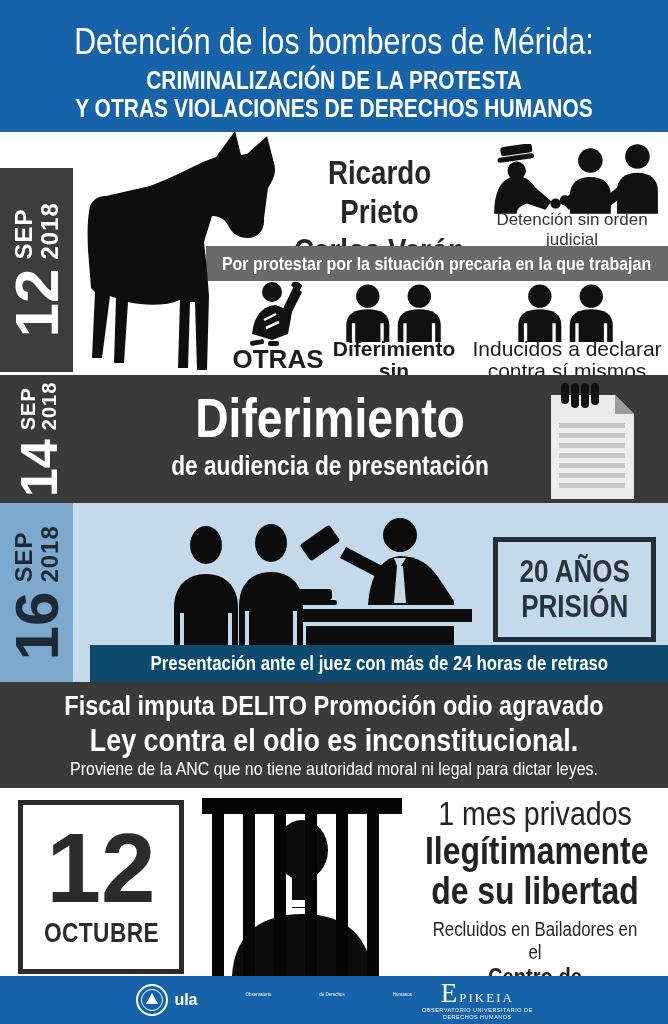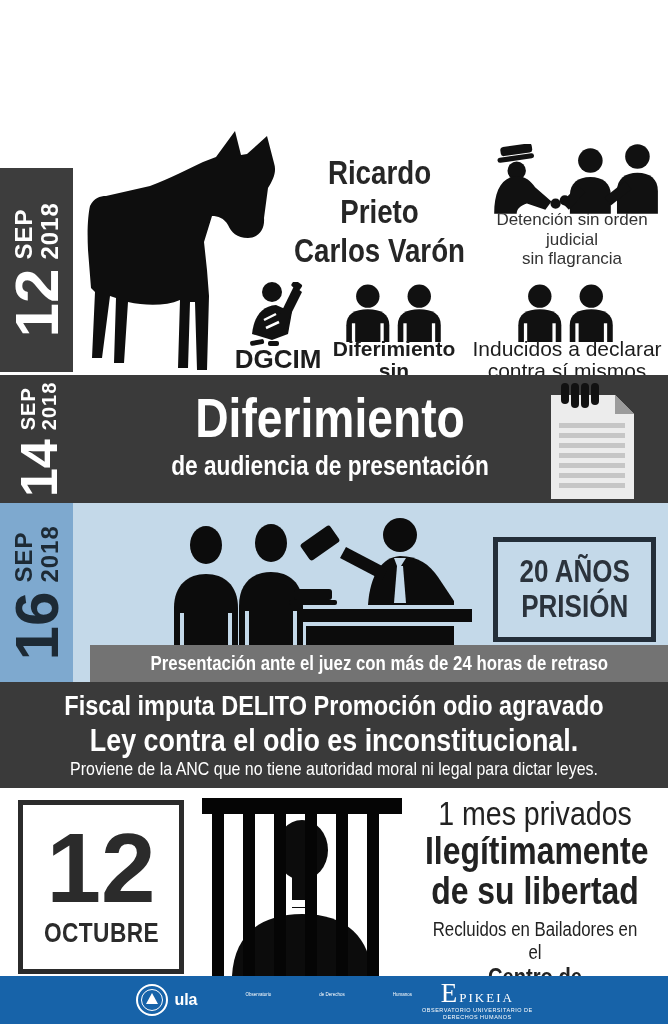--- a/index.html
+++ b/index.html
@@ -48,21 +48,21 @@
   #dif-sub{left:100px;top:76px;width:460px;font-size:27px;font-weight:bold;}
   #doc-icon{left:543px;top:8px;width:99px;height:117px;}
 
   
   #sec16{left:0;top:503px;width:668px;height:179px;background:#c4d9e9;}
   #sec16-tab{left:0;top:0;width:73px;height:179px;background:#7ea9cf;color:#1d2a35;}
   #court-icon{left:168px;top:10px;width:322px;height:132px;}
   #prison-box{left:493px;top:34px;width:153px;height:95px;border:5px solid #232e39;
               display:flex;flex-direction:column;align-items:center;justify-content:center;}
   #prison-box .t{font-size:31px;font-weight:bold;line-height:1.12;color:#2b333c;white-space:nowrap;}
-  #late-bar{left:90px;top:142px;width:578px;height:37px;background:#737373;color:#fff;
+  #late-bar{left:90px;top:142px;width:578px;height:37px;background:#0c4a6e;color:#fff;
             display:flex;align-items:center;justify-content:center;}
   #late-bar .t{font-size:20px;font-weight:bold;white-space:nowrap;}
 
   
   #charges{left:0;top:682px;width:668px;height:106px;background:#3a3a3a;color:#fff;}
   #charges .l1{position:absolute;left:0;top:8px;width:668px;font-size:28px;font-weight:bold;white-space:nowrap;text-align:center;}
   #charges .l2{position:absolute;left:0;top:40px;width:668px;font-size:32px;font-weight:bold;white-space:nowrap;text-align:center;}
   #charges .l3{position:absolute;left:0;top:76px;width:668px;font-size:19px;white-space:nowrap;text-align:center;}
 
   
@@ -90,20 +90,25 @@
   #epikeia-block{display:flex;flex-direction:column;align-items:center;line-height:1;}
   .ep-name{display:block;font-family:"Liberation Serif",serif;font-size:13px;letter-spacing:2px;}
   .ep-name::first-letter{font-size:27px;}
   #epikeia-block .cap{font-size:5.5px;letter-spacing:0.5px;line-height:1.25;text-align:center;}
 </style>
 </head>
 <body>
 
 <div id="page">
 
+  <div id="header" class="abs">
+    <div class="title cond">Detención de los bomberos de Mérida:</div>
+    <div class="sub sub1 cond">CRIMINALIZACIÓN DE LA PROTESTA</div>
+    <div class="sub sub2 cond">Y OTRAS VIOLACIONES DE DERECHOS HUMANOS</div>
+  </div>
 
   <div id="sec12" class="abs">
 
     <div id="sec12-tab" class="abs date-tab">
       <div class="date-rot">
         <span class="day">12</span>
         <span class="my">
           <span>SEP</span>
           <span>2018</span>
         </span>
@@ -140,36 +145,39 @@
         <path d="M128,68 L128,46 C128,34 136,28 148,28 C160,28 168,34 168,46 L168,68 Z"></path>
         <path d="M136,36 L116,52 L122,60 L142,44 Z"></path>
       </g>
     </svg>
 
     <div id="arrest-caption" class="abs center">
       <div>Detención sin orden judicial</div>
       <div>sin flagrancia</div>
     </div>
 
+    <div id="reason-bar" class="abs">
+      <span class="t cond">Por protestar por la situación precaria en la que trabajan</span>
+    </div>
 
     <svg id="dgcim-icon" class="abs" viewBox="0 0 64 64">
       <g fill="#111">
         <circle cx="26" cy="10" r="10"></circle>
         <path d="M6,52 C8,34 16,24 30,23 L46,30 L42,52 L26,58 Z"></path>
         <polygon points="48,4 56,10 34,54 26,49"></polygon>
         <rect x="46" y="0" width="10" height="7" rx="2" transform="rotate(35 51 3)"></rect>
         <rect x="4" y="58" width="14" height="5" rx="2" transform="rotate(-10 11 60)"></rect>
         <rect x="22" y="59" width="11" height="5" rx="2"></rect>
       </g>
       <g stroke="#fff" stroke-width="2.5" fill="none">
         <path d="M18,38 L30,32"></path>
         <path d="M20,46 L33,40"></path>
       </g>
     </svg>
-    <div id="dgcim-label" class="abs center">DGCIM</div>
+    <div id="dgcim-label" class="abs center">OTRAS</div>
 
     <svg id="interr-icon" class="abs" viewBox="0 0 110 62">
       <g fill="#111">
         <circle cx="27" cy="13" r="12.5"></circle>
         <path d="M4,62 L4,44 C4,32 13,27 27,27 C41,27 50,32 50,44 L50,62 Z"></path>
         <circle cx="82" cy="13" r="12.5"></circle>
         <path d="M59,62 L59,44 C59,32 68,27 82,27 C96,27 105,32 105,44 L105,62 Z"></path>
       </g>
       <g fill="#fff">
         <rect x="10" y="42" width="3.5" height="20"></rect>

